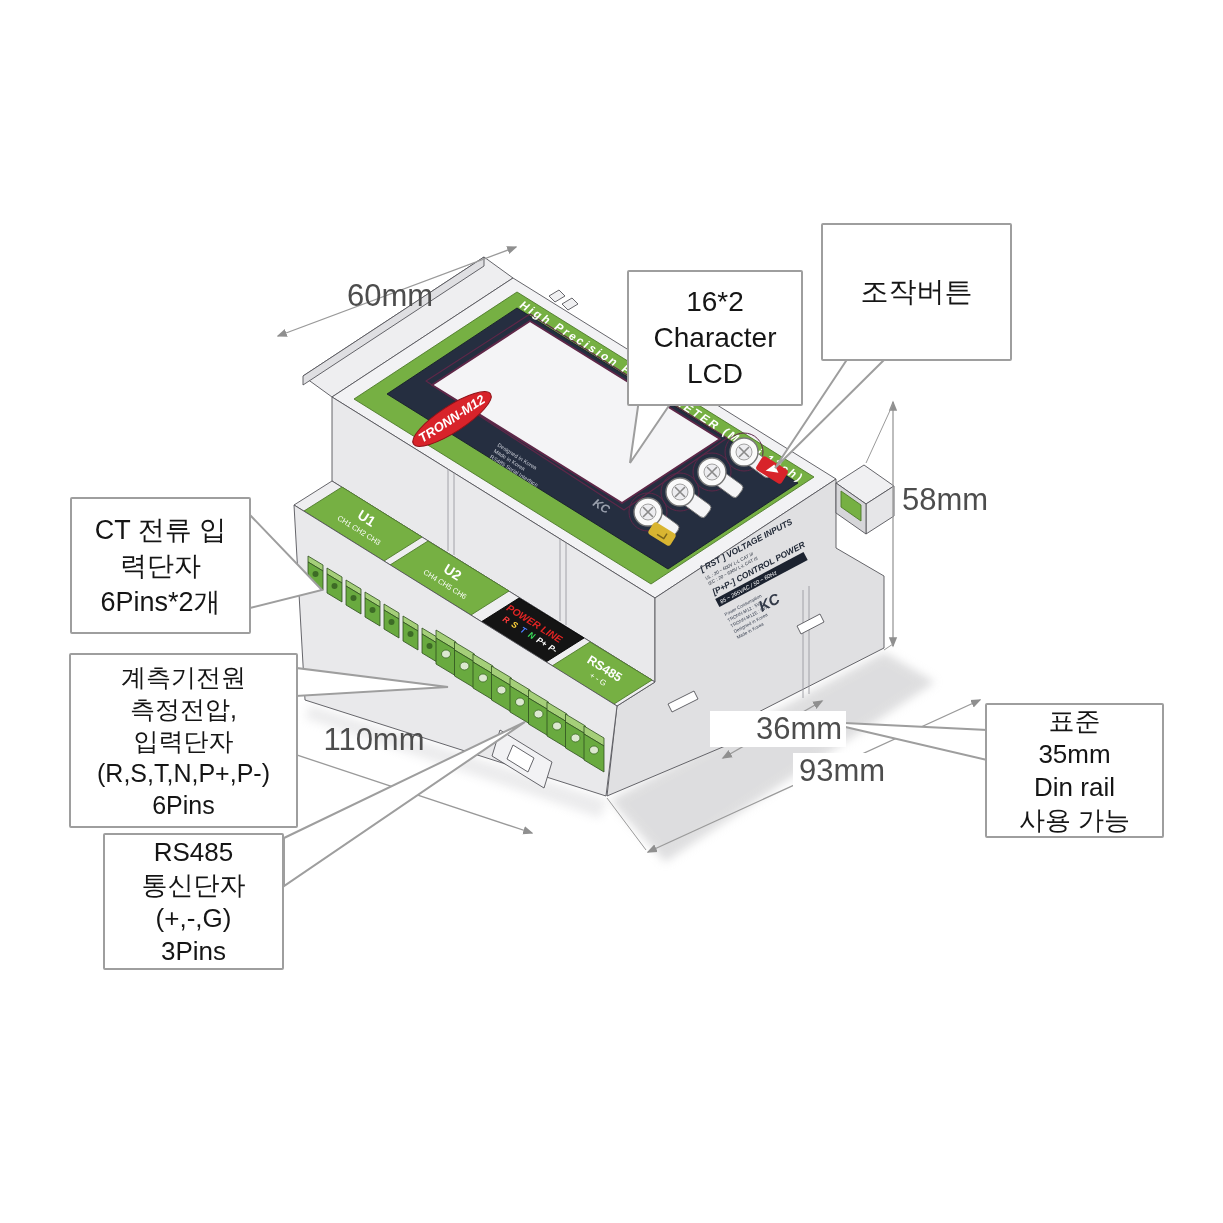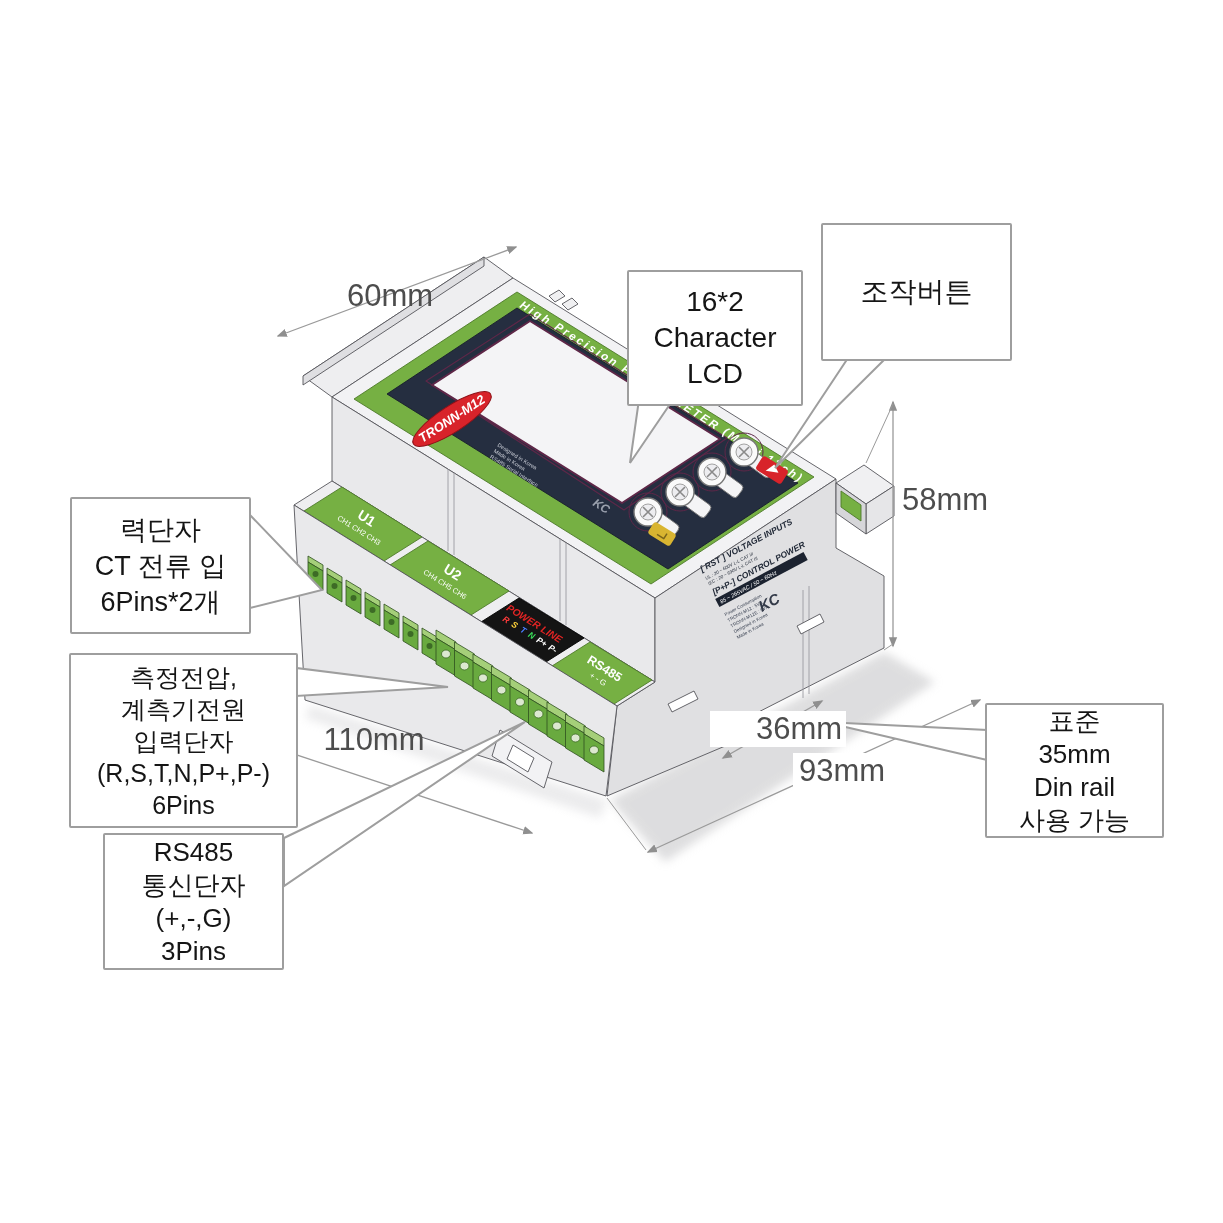--- a/index.html
+++ b/index.html
@@ -281,28 +281,28 @@
   <div class="ln">16*2</div>
   <div class="ln">Character</div>
   <div class="ln">LCD</div>
 </div>
 
 <div class="callout" style="left:821px;top:223px;width:187px;height:134px;font-size:28px;line-height:38px;">
   <div class="ln">조작버튼</div>
 </div>
 
 <div class="callout" style="left:70px;top:497px;width:177px;height:133px;font-size:27px;line-height:36px;">
+  <div class="ln">CT 전류 입</div>
   <div class="ln">력단자</div>
-  <div class="ln">CT 전류 입</div>
   <div class="ln">6Pins*2개</div>
 </div>
 
 <div class="callout" style="left:69px;top:653px;width:225px;height:171px;font-size:25px;line-height:32px;">
+  <div class="ln">계측기전원</div>
   <div class="ln">측정전압,</div>
-  <div class="ln">계측기전원</div>
   <div class="ln">입력단자</div>
   <div class="ln">(R,S,T,N,P+,P-)</div>
   <div class="ln">6Pins</div>
 </div>
 
 <div class="callout" style="left:103px;top:833px;width:177px;height:133px;font-size:26px;line-height:33px;">
   <div class="ln">RS485</div>
   <div class="ln">통신단자</div>
   <div class="ln">(+,-,G)</div>
   <div class="ln">3Pins</div>

